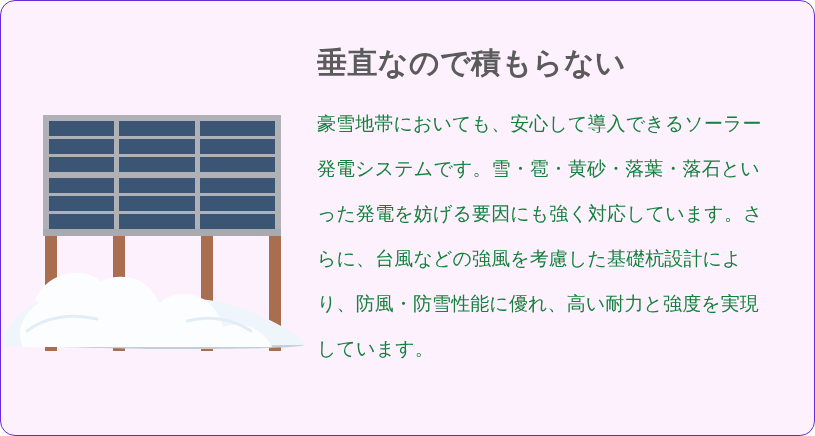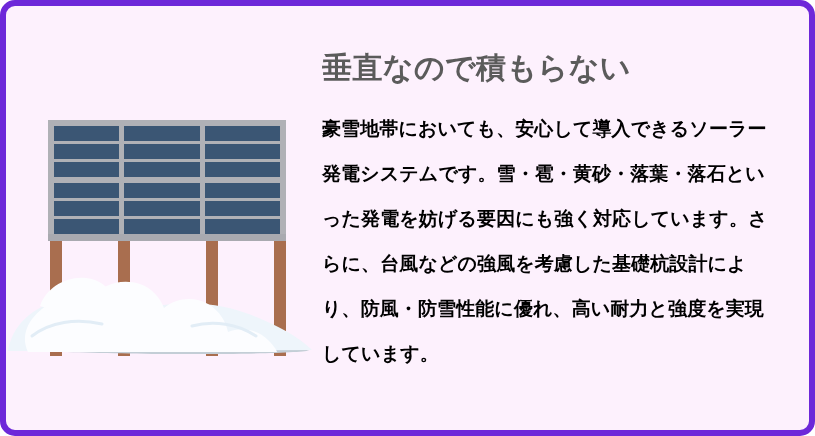--- a/index.html
+++ b/index.html
@@ -13,21 +13,21 @@
     font-family: "DejaVu Sans", "Liberation Sans", sans-serif;
     overflow: hidden;
   }
 
   .card {
     position: relative;
     box-sizing: border-box;
     width: 815px;
     height: 436px;
     background: #fdf1fd;
-    border: 6px solid #6d28d9;
+    border: 1px solid #6d28d9;
     border-radius: 15px;
     overflow: hidden;
     display: flex;
     flex-direction: row;
     align-items: flex-start;
   }
 
   
   .illustration {
     position: relative;
@@ -58,22 +58,22 @@
     line-height: 1.28;
     font-weight: 700;
     color: #5b5b5b;
     letter-spacing: 0.4px;
   }
 
   .body-copy {
     margin: 0;
     font-size: 19px;
     line-height: 2.37;
-    font-weight: 700;
-    color: #000000;
+    font-weight: 400;
+    color: #15803d;
     letter-spacing: 0.1px;
     max-width: 452px;
   }
 </style>
 </head>
 <body>
 
 <div class="card">
 
   <div class="illustration">

